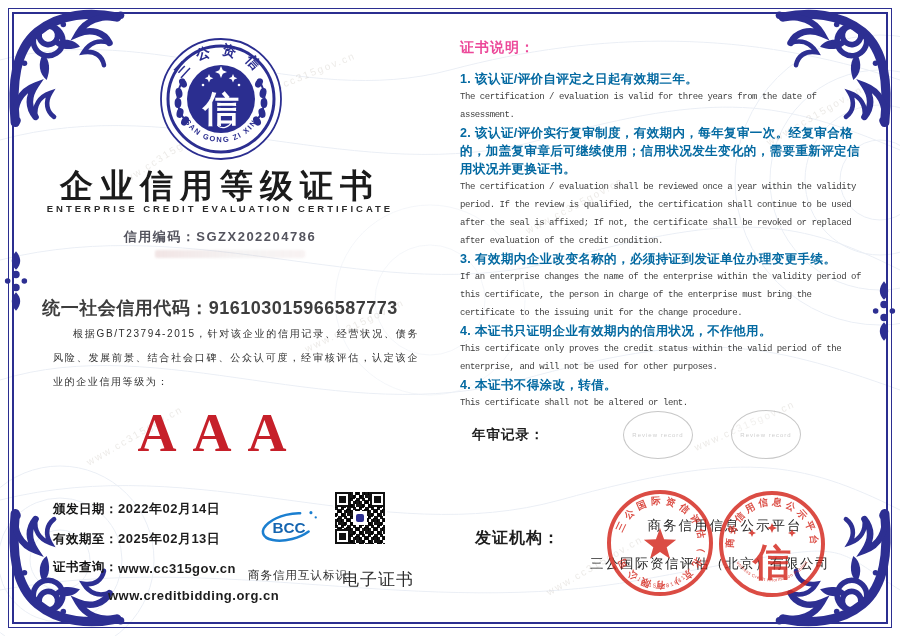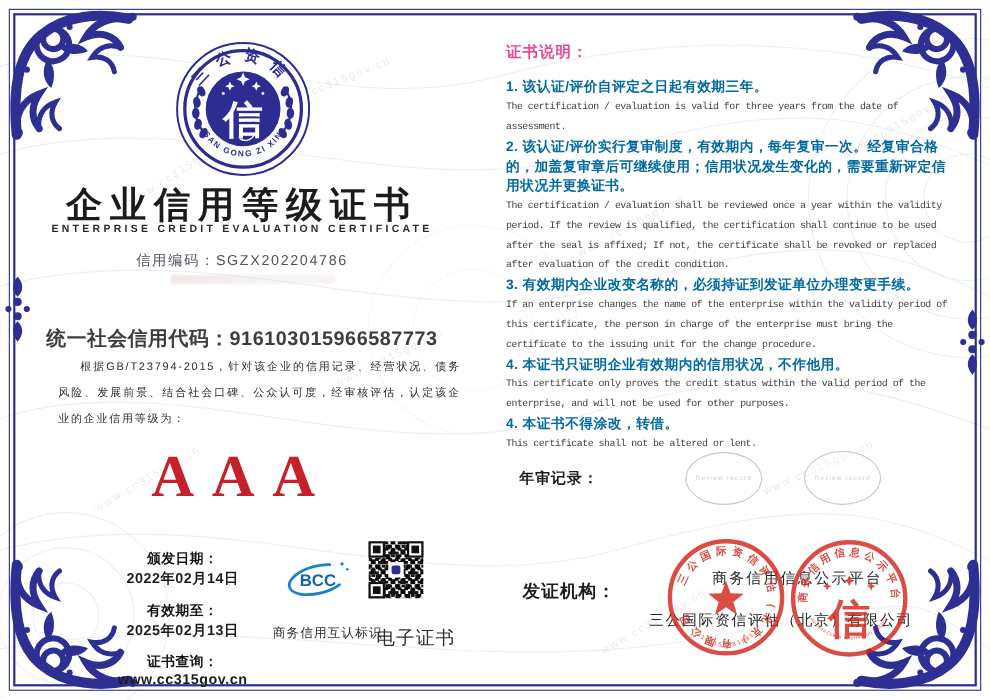--- a/index.html
+++ b/index.html
@@ -25,34 +25,34 @@
   #bg-curves{position:absolute;inset:0;pointer-events:none;}
   .wm{position:absolute;font-size:10px;letter-spacing:2px;color:rgba(170,160,145,.22);white-space:nowrap;pointer-events:none;}
   
   .emblem{position:absolute;left:159px;top:37px;width:124px;height:124px;}
   .title-cn{position:absolute;left:30px;top:164px;width:380px;text-align:center;
     font-family:"Liberation Serif","DejaVu Serif",serif;
     font-size:33px;font-weight:bold;color:#1b1b1b;letter-spacing:7px;}
   .title-en{position:absolute;left:30px;top:203px;width:380px;text-align:center;
     font-size:9.5px;font-weight:bold;color:#2a2a2a;letter-spacing:3px;}
   .credit-code{position:absolute;left:30px;top:228px;width:380px;text-align:center;
-    font-size:13px;color:#54545e;letter-spacing:1.5px;font-weight:400;}
+    font-size:13px;color:#54545e;letter-spacing:1.5px;font-weight:700;}
   .redacted{position:absolute;left:155px;top:250px;width:150px;height:8px;
     background:linear-gradient(90deg,rgba(200,150,150,.25),rgba(190,180,180,.15) 60%,rgba(200,150,150,.12));
     filter:blur(1px);border-radius:2px;}
   .uscc{position:absolute;left:30px;top:296px;width:380px;text-align:center;
     font-size:18px;font-weight:bold;color:#3d3d3d;letter-spacing:.5px;}
   .statement{position:absolute;left:53px;top:322px;width:366px;
     font-size:10px;line-height:24px;color:#2d2d2d;letter-spacing:1.6px;
     text-align:justify;text-indent:2em;font-weight:500;}
   .grade{position:absolute;left:30px;top:402px;width:380px;text-align:center;
     font-family:"Liberation Serif","DejaVu Serif",serif;
     font-size:54px;font-weight:bold;color:#c6202a;letter-spacing:16px;}
   .f-rows{position:absolute;left:53px;top:500px;}
-  .f-row{display:flex;align-items:center;margin-bottom:11.5px;flex-direction:column;}
+  .f-row{display:flex;align-items:flex-end;margin-bottom:11.5px;}
   .f-label{font-size:12.5px;font-weight:bold;color:#141414;letter-spacing:.5px;}
   .f-value{font-size:13px;color:#1d1d1d;letter-spacing:.5px;font-weight:bold;}
   .f-row.url2{margin-left:55px;}
   .bcc{position:absolute;left:257px;top:505px;width:64px;height:42px;}
   .qr{position:absolute;left:335px;top:492px;width:50px;height:52px;
     background:
       conic-gradient(#151515 90deg,#fff 0 180deg,#151515 0 270deg,#fff 0) 0 0/6px 6px,
       conic-gradient(#151515 90deg,#fff 0 180deg,#151515 0 270deg,#fff 0) 2px 3px/9px 9px;
     background-blend-mode:multiply;outline:2px solid #fff;}
   .qr .finder{position:absolute;width:11px;height:11px;border:2.5px solid #111;background:#fff;}

